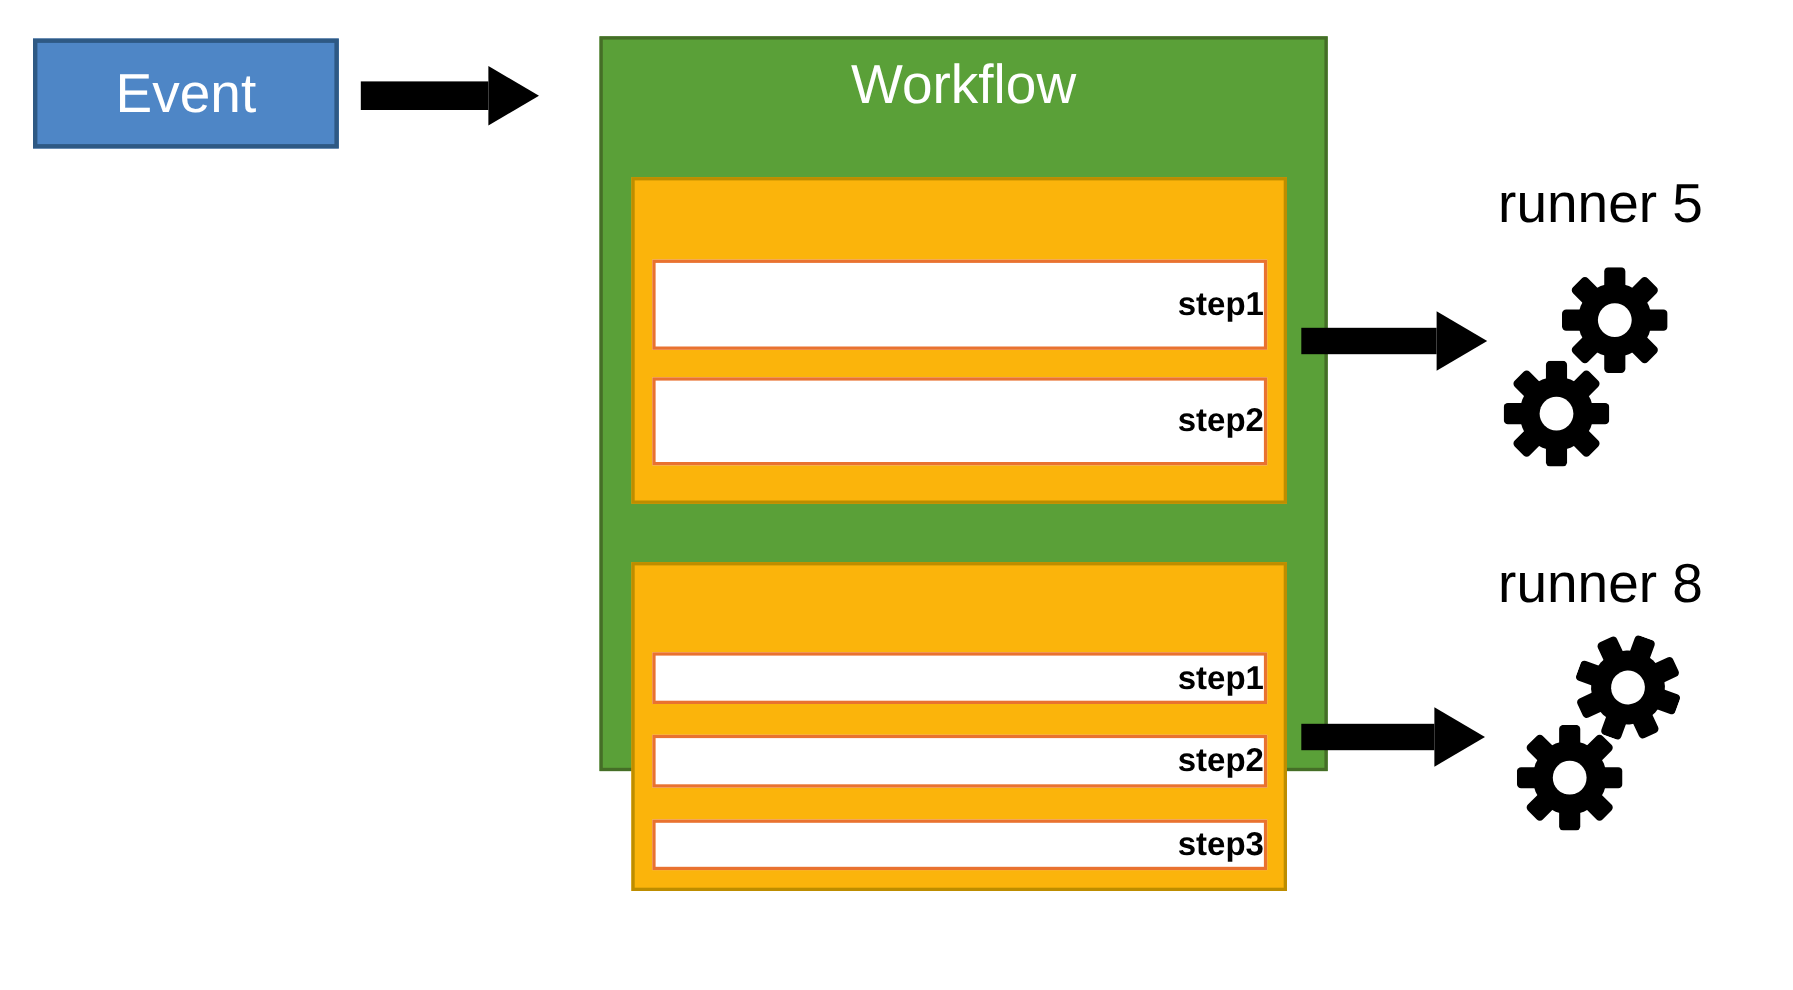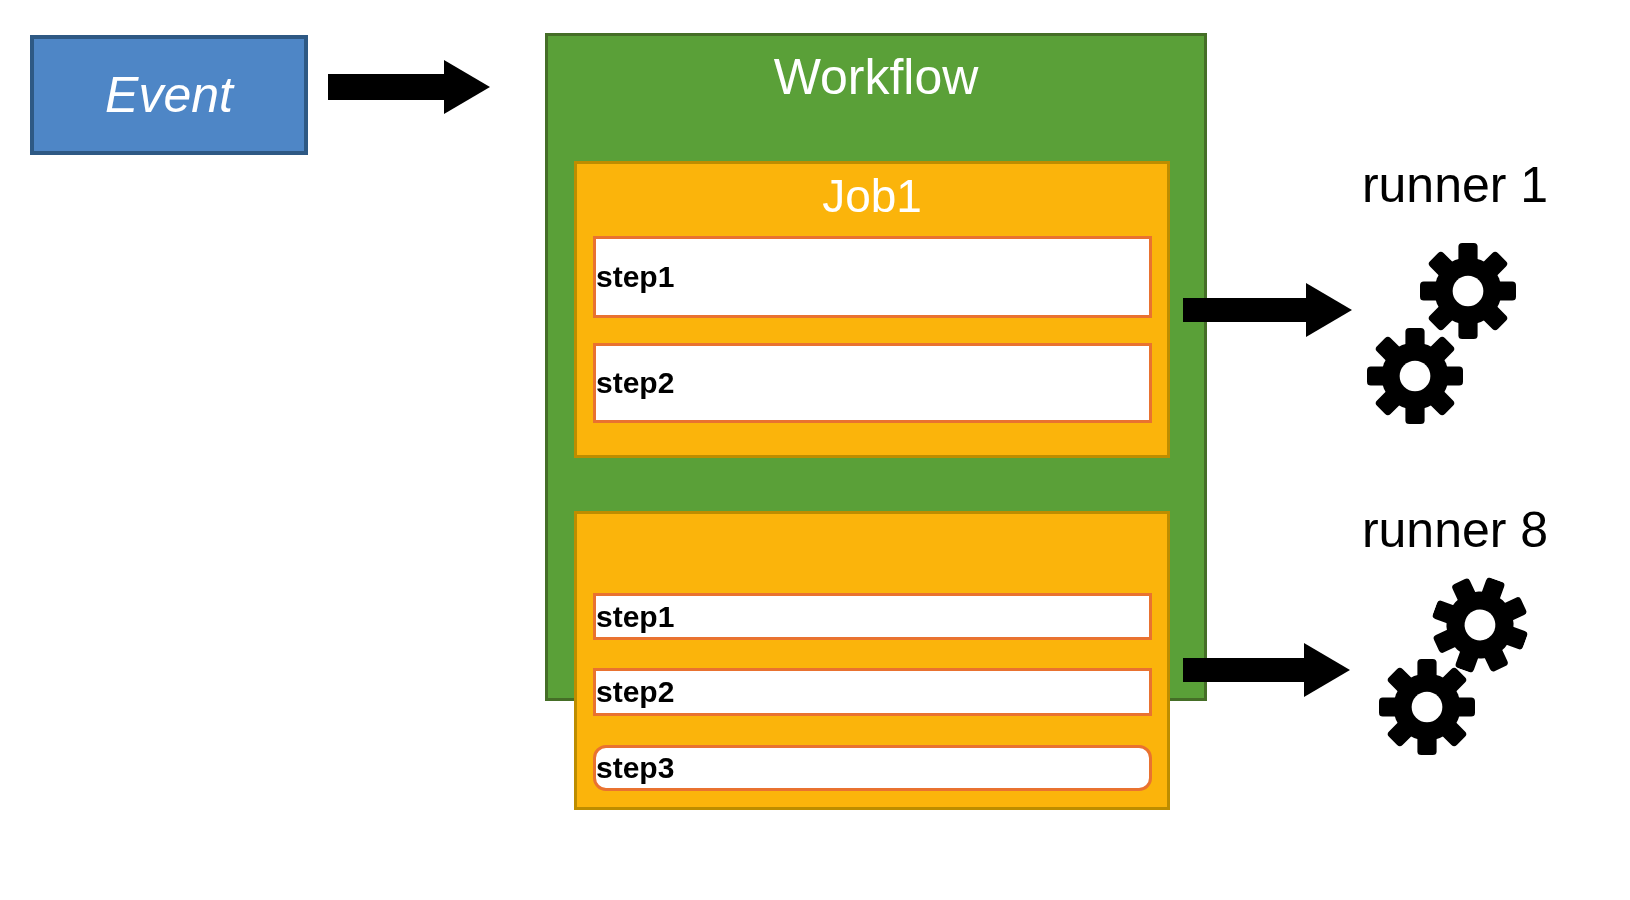--- a/index.html
+++ b/index.html
@@ -5,24 +5,24 @@
   html,body { margin:0; padding:0; }
   body {
     width:1630px; height:900px; position:relative; background:#ffffff;
     font-family:"Liberation Sans", sans-serif; overflow:hidden;
   }
   * { box-sizing:border-box; }
   .abs { position:absolute; }
 
   
   .event-box {
-    left:30px; top:35px; width:278px; height:120px;
+    left:30px; top:35px; width:278px; height:100px;
     background:var(--event-fill,#4e86c6);
     border:4px solid var(--event-border,#2e5984);
-    display:flex; align-items:center; justify-content:center;font-style:italic;
+    display:flex; align-items:center; justify-content:center;
   }
   .event-box .label {
     color:var(--text-light,#fff); font-size:50px; line-height:1;
   }
 
   
   .arrow { display:flex; align-items:center; }
   .arrow .shaft { flex:1; height:26px; background:var(--arrow,#000); }
   .arrow .head {
     width:0; height:0;
@@ -57,30 +57,30 @@
   .job-title {
     position:absolute; left:0; right:0; top:6px; text-align:center;
     color:var(--text-light,#fff); font-size:46px; line-height:1.15;
   }
 
   
   .step-box {
     position:absolute; left:16px; width:559px;
     background:var(--step-fill,#fff);
     border:3px solid var(--step-border,#e97230);
-    display:flex; align-items:center; justify-content:flex-start;
+    display:flex; align-items:center; justify-content:flex-end;
   }
   .step-box .label {
     color:var(--text-dark,#000); font-size:30px; font-weight:700; line-height:1;
   }
   .job-1 .step-a { top:72px;  height:82px; }
   .job-1 .step-b { top:179px; height:80px; }
   .job-2 .step-a { top:79px;  height:47px; }
   .job-2 .step-b { top:154px; height:48px; }
-  .job-2 .step-c { top:231px; height:46px;border-radius:13px; }
+  .job-2 .step-c { top:231px; height:46px; }
 
   
   .runner-label {
     width:260px; height:60px; text-align:center;
     color:var(--text-dark,#000); font-size:50px; line-height:60px; white-space:nowrap;
   }
   .runner-1-label { left:1325px; top:155px; }
   .runner-2-label { left:1325px; top:500px; }
 
   
@@ -119,21 +119,20 @@
 
 <div class="abs arrow arrow-1">
   <div class="shaft"></div>
   <div class="head"></div>
 </div>
 
 <div class="abs workflow-box">
   <div class="workflow-title">Workflow</div>
 
   <div class="job-box job-1">
-    <div class="job-title">Job1</div>
     <div class="step-box step-a">
       <span class="label">step1</span>
     </div>
     <div class="step-box step-b">
       <span class="label">step2</span>
     </div>
   </div>
 
   <div class="job-box job-2">
     <div class="step-box step-a">
@@ -151,21 +150,21 @@
 <div class="abs arrow arrow-2">
   <div class="shaft"></div>
   <div class="head"></div>
 </div>
 
 <div class="abs arrow arrow-3">
   <div class="shaft"></div>
   <div class="head"></div>
 </div>
 
-<div class="abs runner-label runner-1-label">runner 1</div>
+<div class="abs runner-label runner-1-label">runner 5</div>
 <div class="abs gear g1a">
   <svg viewBox="-50 -50 100 100">
       <use href="#gear-shape"></use>
     </svg>
 </div>
 <div class="abs gear g1b">
   <svg viewBox="-50 -50 100 100">
       <use href="#gear-shape"></use>
     </svg>
 </div>

